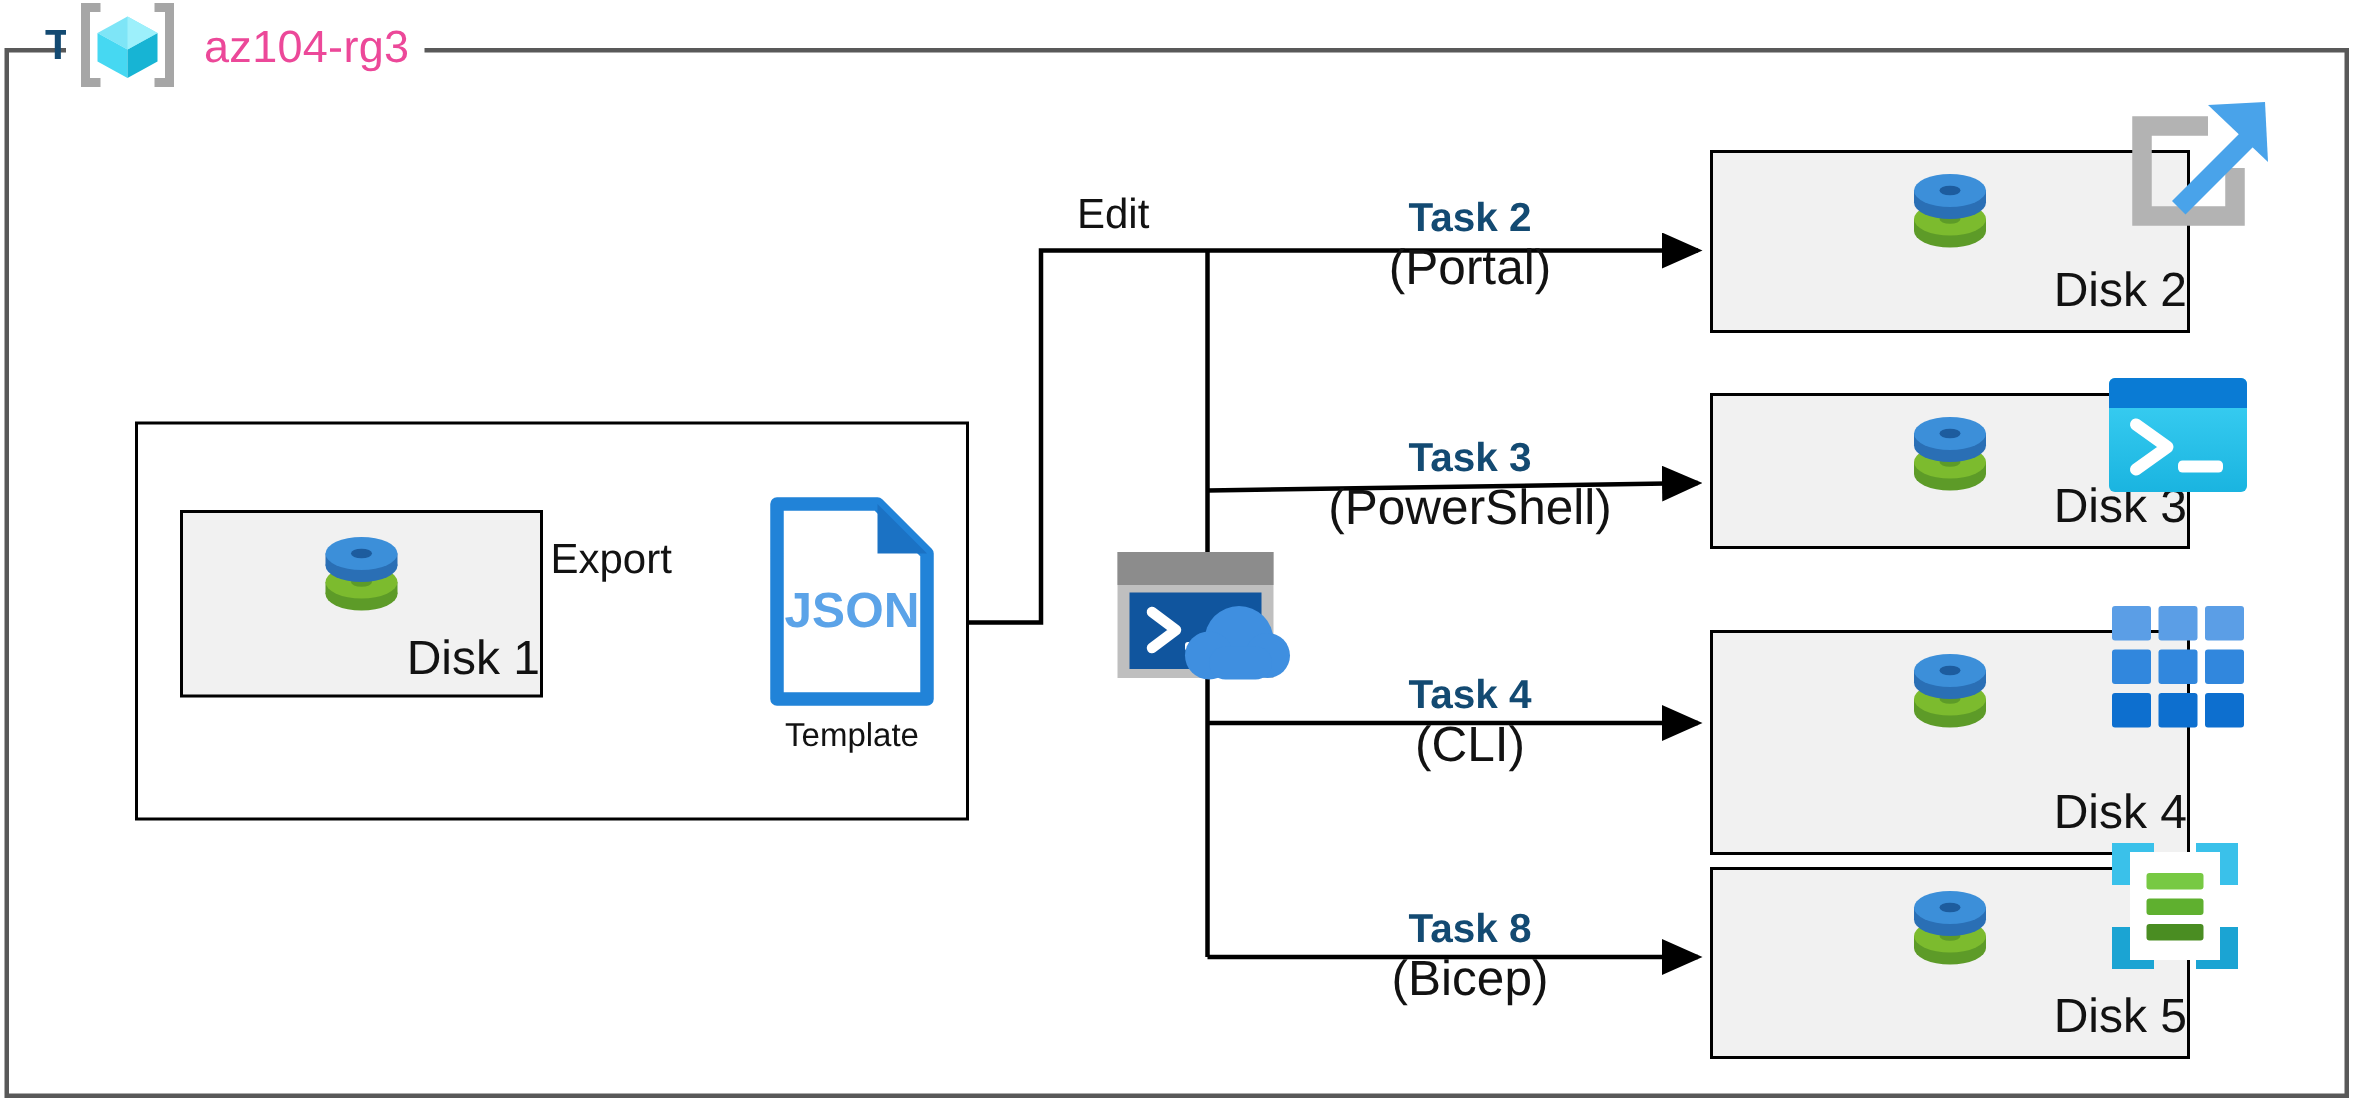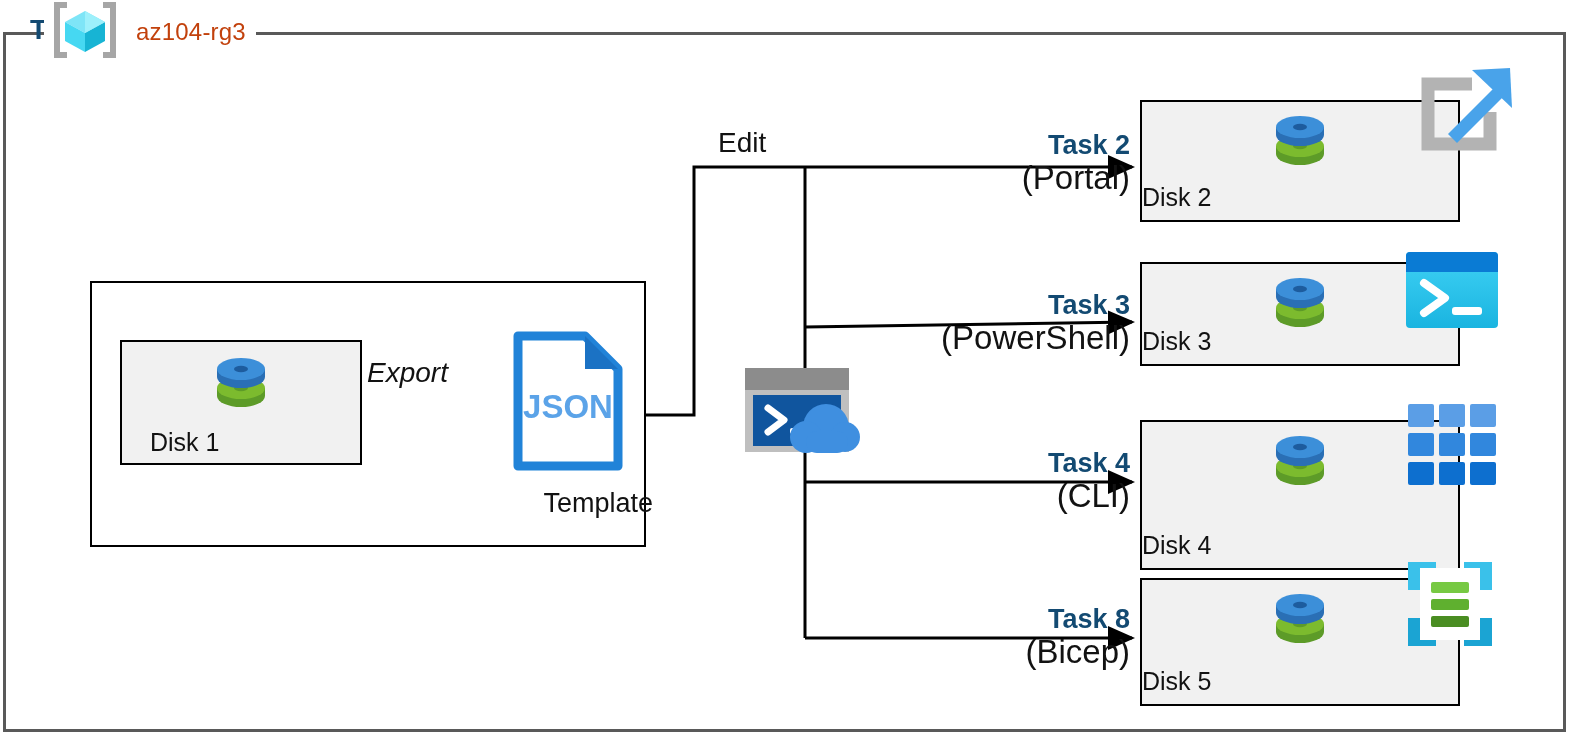--- a/index.html
+++ b/index.html
@@ -43,22 +43,22 @@
     top: 0px;
     height: 64px;
     display: flex;
     align-items: center;
     gap: 14px;
     background: #ffffff;
     padding: 0 10px 0 4px;
     z-index: 6;
   }
   .rg-title {
-    font-size: 24px;
-    color: #c2410c;
+    font-size: 30px;
+    color: #ec4899;
     letter-spacing: 0.2px;
     white-space: nowrap;
   }
 
   
   .task1-group {
     position: absolute;
     left: 90px;
     top: 281px;
     width: 556px;
@@ -79,22 +79,22 @@
   .disk-card {
     position: absolute;
     background: #f1f1f1;
     border: 2px solid #000000;
     box-sizing: border-box;
   }
   .disk-card .disk-label {
     position: absolute;
     left: 0; right: 0;
     bottom: 8px;
-    text-align: left;
-    font-size: 25px;
+    text-align: right;
+    font-size: 32px;
     color: #121212;
     white-space: nowrap;
     margin-top: 40px;
   }
   .disk-card .disk-glyph {
     position: absolute;
     left: 50%;
     transform: translateX(-50%);
   }
 
@@ -114,31 +114,30 @@
 
   
   .template-block {
     position: absolute;
     left: 483px;
     top: 330px;
     width: 170px;
     text-align: center;
   }
   .template-caption {
-    font-size: 27px;
+    font-size: 22px;
     color: #121212;
-    margin-top: 12px;
-    white-space: nowrap;
-    text-align: right;
+    margin-top: 0;
+    white-space: nowrap;
   }
 
   
   .edge-label {
     position: absolute;
-    text-align: right;
+    text-align: center;
     white-space: nowrap;
     line-height: 1.08;
   }
   .edge-label .lbl-main {
     display: block;
     font-size: 27px;
     font-weight: bold;
     color: #134a72;
   }
   .edge-label .lbl-sub {
@@ -148,21 +147,21 @@
     font-weight: normal;
   }
   .edge-plain {
     position: absolute;
     font-size: 28px;
     color: #121212;
     white-space: nowrap;
   }
 
   .lbl-edit   { left: 718px; top: 127px; }
-  .lbl-export { left: 367px; top: 357px; font-style: italic; }
+  .lbl-export { left: 367px; top: 357px; }
 
   .lbl-task2 { left: 830px; top: 131px;  width: 300px; }
   .lbl-task3 { left: 830px; top: 291px;  width: 300px; }
   .lbl-task4 { left: 830px; top: 449px;  width: 300px; }
   .lbl-task5 { left: 830px; top: 605px;  width: 300px; }
 
   
   .method-icon {
     position: absolute;
     z-index: 4;

